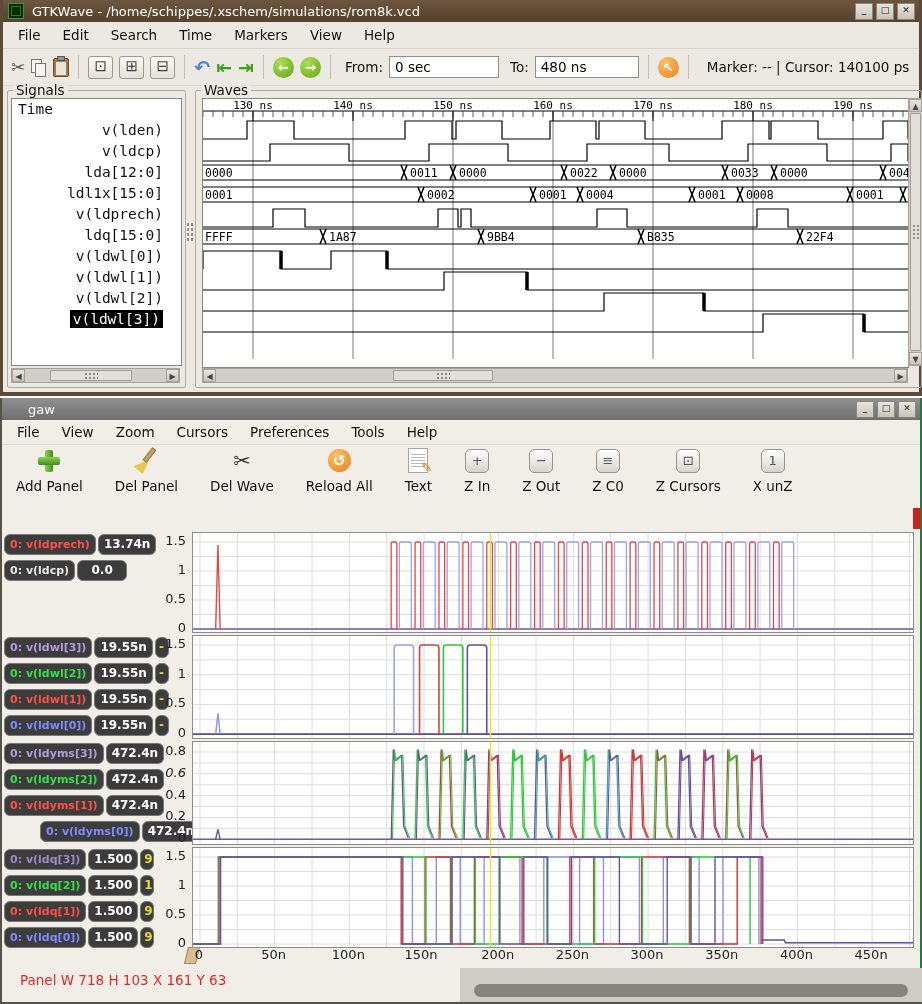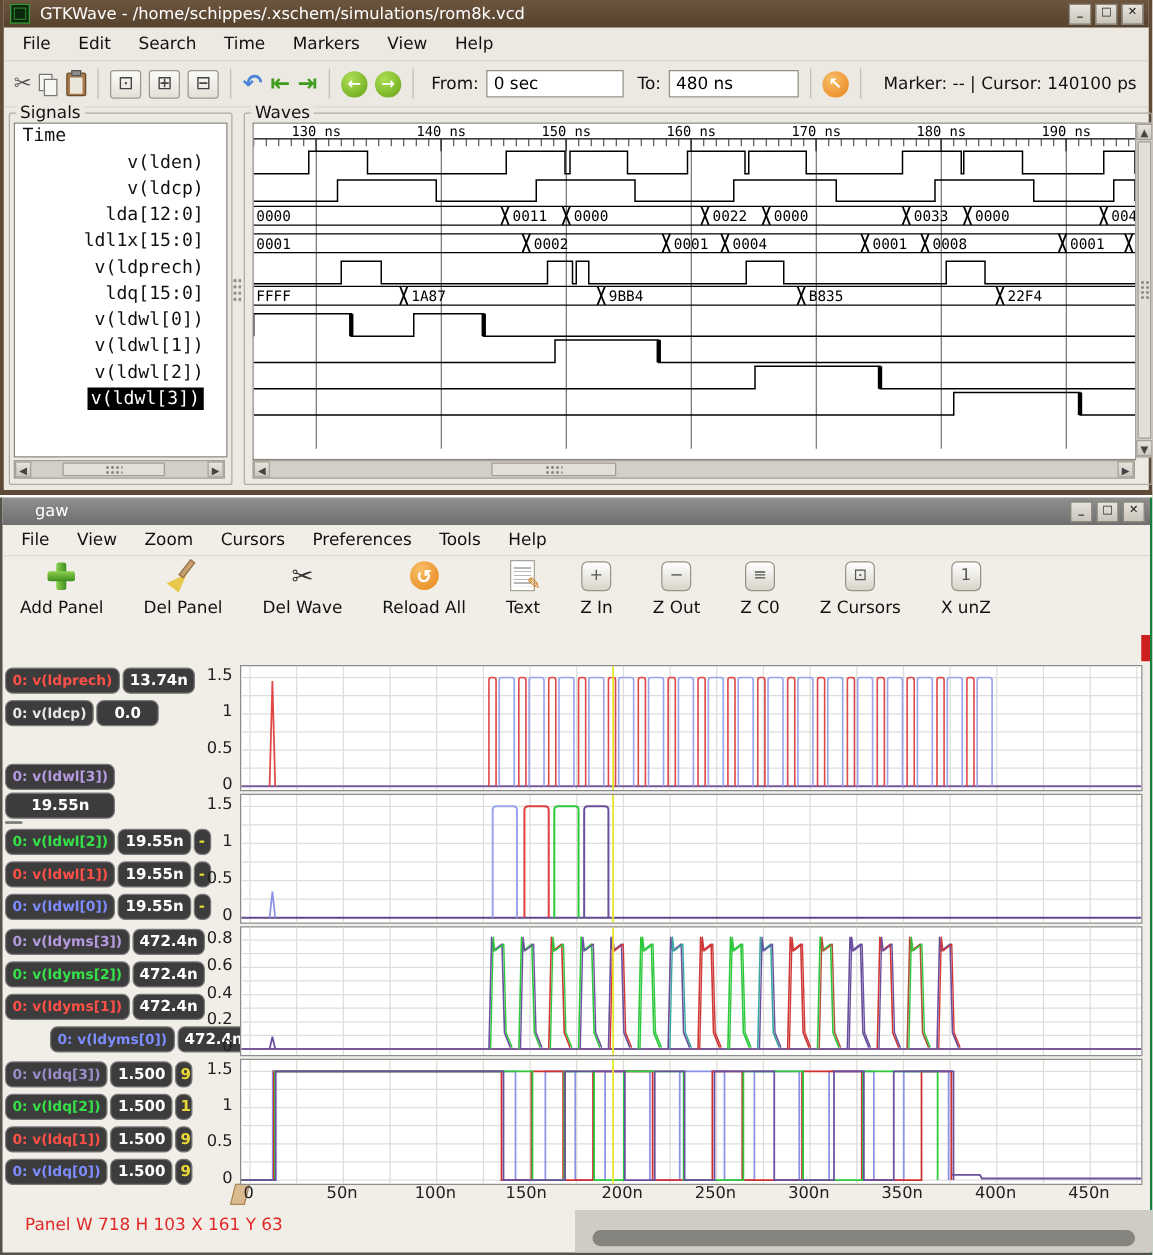--- a/index.html
+++ b/index.html
@@ -547,21 +547,21 @@
           <path d="M437.12800000000004 96 L437.12800000000004 11 Q437.12800000000004 9 439.12800000000004 9 L440.80330000000004 9 Q442.80330000000004 9 442.80330000000004 11 L442.80330000000004 96" fill="none" stroke="#e04848" stroke-width="1.3" stroke-linejoin="round"></path>
           <path d="M461.024 96 L461.024 11 Q461.024 9 463.024 9 L464.69930000000005 9 Q466.69930000000005 9 466.69930000000005 11 L466.69930000000005 96" fill="none" stroke="#e04848" stroke-width="1.3" stroke-linejoin="round"></path>
           <path d="M484.92 96 L484.92 11 Q484.92 9 486.92 9 L488.5953 9 Q490.5953 9 490.5953 11 L490.5953 96" fill="none" stroke="#e04848" stroke-width="1.3" stroke-linejoin="round"></path>
           <path d="M508.81600000000003 96 L508.81600000000003 11 Q508.81600000000003 9 510.81600000000003 9 L512.4913 9 Q514.4913 9 514.4913 11 L514.4913 96" fill="none" stroke="#e04848" stroke-width="1.3" stroke-linejoin="round"></path>
           <path d="M532.712 96 L532.712 11 Q532.712 9 534.712 9 L536.3873 9 Q538.3873 9 538.3873 11 L538.3873 96" fill="none" stroke="#e04848" stroke-width="1.3" stroke-linejoin="round"></path>
           <path d="M556.6080000000001 96 L556.6080000000001 11 Q556.6080000000001 9 558.6080000000001 9 L560.2833 9 Q562.2833 9 562.2833 11 L562.2833 96" fill="none" stroke="#e04848" stroke-width="1.3" stroke-linejoin="round"></path>
           <path d="M580.504 96 L580.504 11 Q580.504 9 582.504 9 L584.1793 9 Q586.1793 9 586.1793 11 L586.1793 96" fill="none" stroke="#e04848" stroke-width="1.3" stroke-linejoin="round"></path>
           <line x1="297.48575" y1="0" x2="297.48575" y2="99" stroke="#e6e62e" stroke-width="1.5"></line>
         </svg>
       </div>
-      <div class="badge-row" style="top: 239px; flex-direction: column;">
+      <div class="badge-row" style="top: 239px;">
         <div class="badge name" style="color: rgb(181, 154, 224);">0: v(ldwl[3])</div>
         <div class="badge value">19.55n</div>
         <div class="badge extra">-</div>
       </div>
       <div class="badge-row" style="top: 265px;">
         <div class="badge name" style="color: rgb(53, 224, 72);">0: v(ldwl[2])</div>
         <div class="badge value">19.55n</div>
         <div class="badge extra">-</div>
       </div>
       <div class="badge-row" style="top: 291px;">
@@ -626,21 +626,21 @@
       </div>
       <div class="badge-row" style="top: 397px;">
         <div class="badge name" style="color: rgb(255, 80, 72);">0: v(ldyms[1])</div>
         <div class="badge value">472.4n</div>
       </div>
       <div class="badge-row" style="top: 423px; padding-left: 36px;">
         <div class="badge name" style="color: rgb(125, 140, 255);">0: v(ldyms[0])</div>
         <div class="badge value">472.4n</div>
       </div>
       <div class="ytick" style="top: 345px;">0.8</div>
-      <div class="ytick" style="top: 366.8px;">0.6</div>
+      <div class="ytick" style="top: 366.8px; font-style: italic;">0.6</div>
       <div class="ytick" style="top: 388.6px;">0.4</div>
       <div class="ytick" style="top: 410.4px;">0.2</div>
       <div class="ytick" style="top: 432.2px;">0</div>
       <div class="panel-plot" style="top: 343px; height: 102px;">
         <svg width="720" height="102" viewBox="0 0 720 102">
           <line x1="7" y1="0" x2="7" y2="102" stroke="#dddddb" stroke-width="1"></line>
           <line x1="44.34" y1="0" x2="44.34" y2="102" stroke="#dddddb" stroke-width="1"></line>
           <line x1="81.68" y1="0" x2="81.68" y2="102" stroke="#dddddb" stroke-width="1"></line>
           <line x1="119.02000000000001" y1="0" x2="119.02000000000001" y2="102" stroke="#dddddb" stroke-width="1"></line>
           <line x1="156.36" y1="0" x2="156.36" y2="102" stroke="#dddddb" stroke-width="1"></line>

